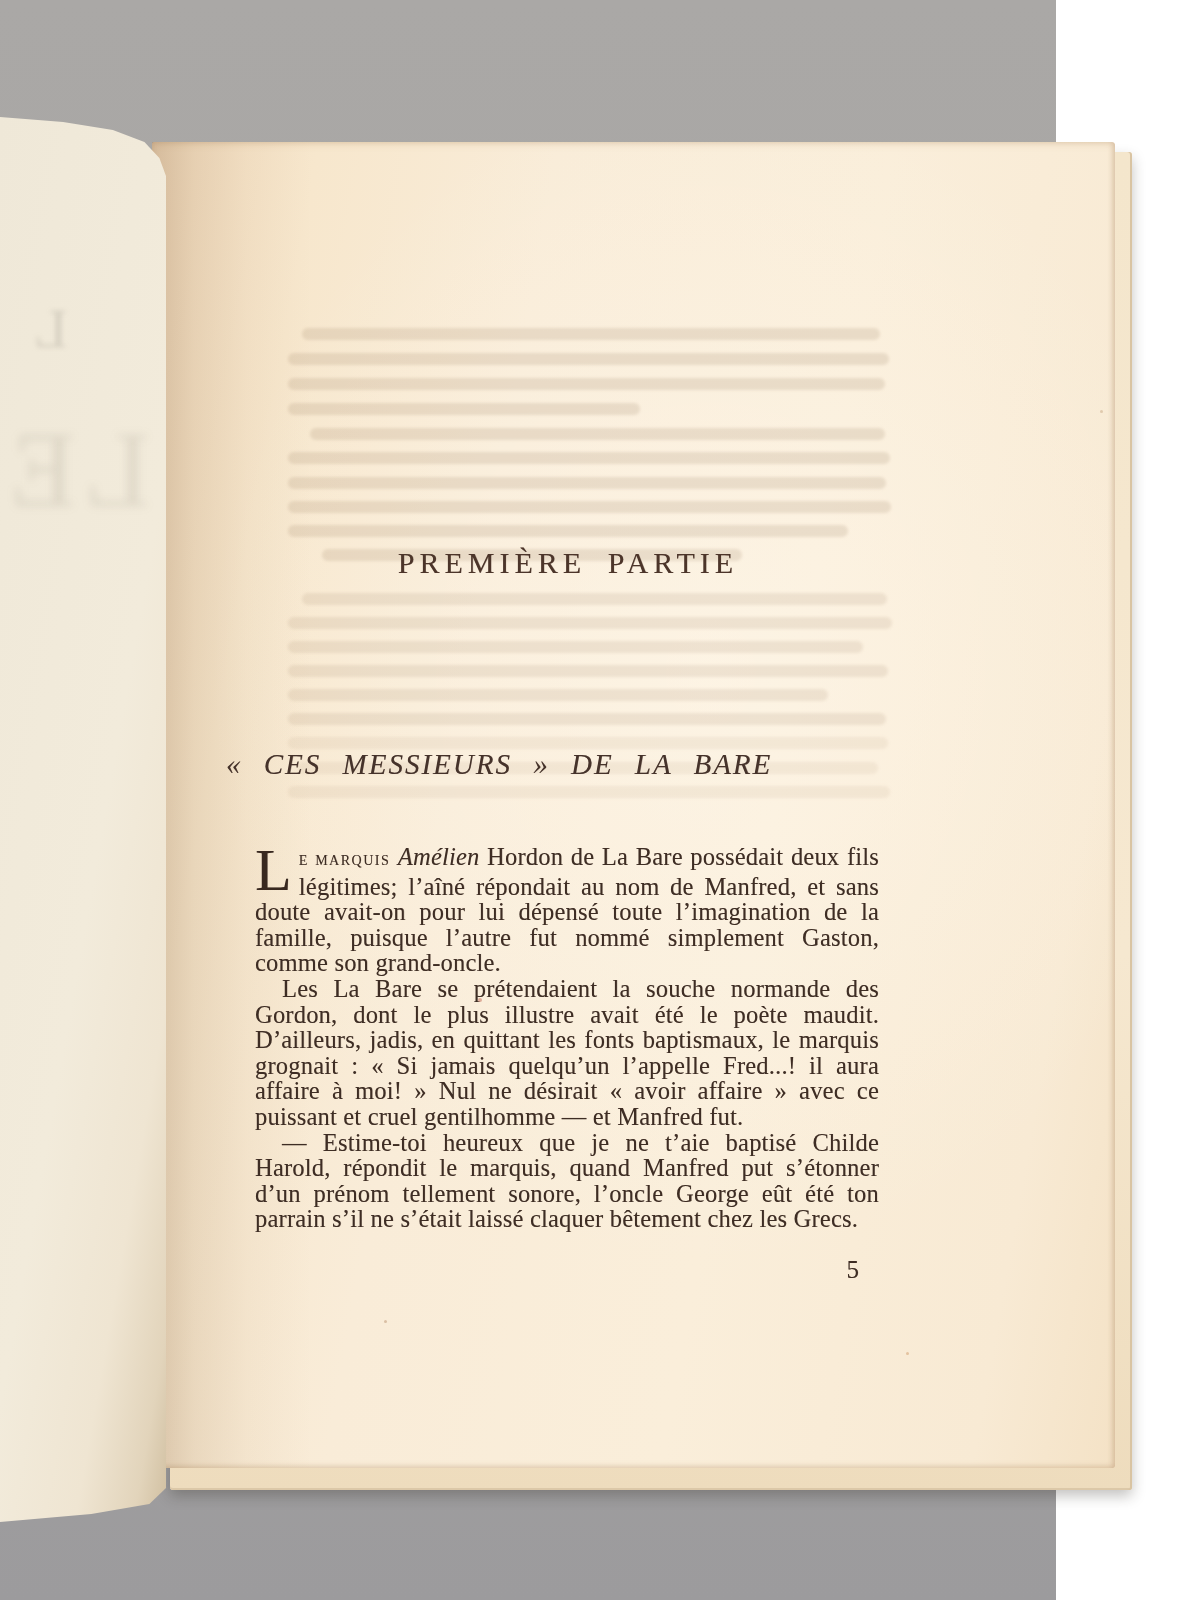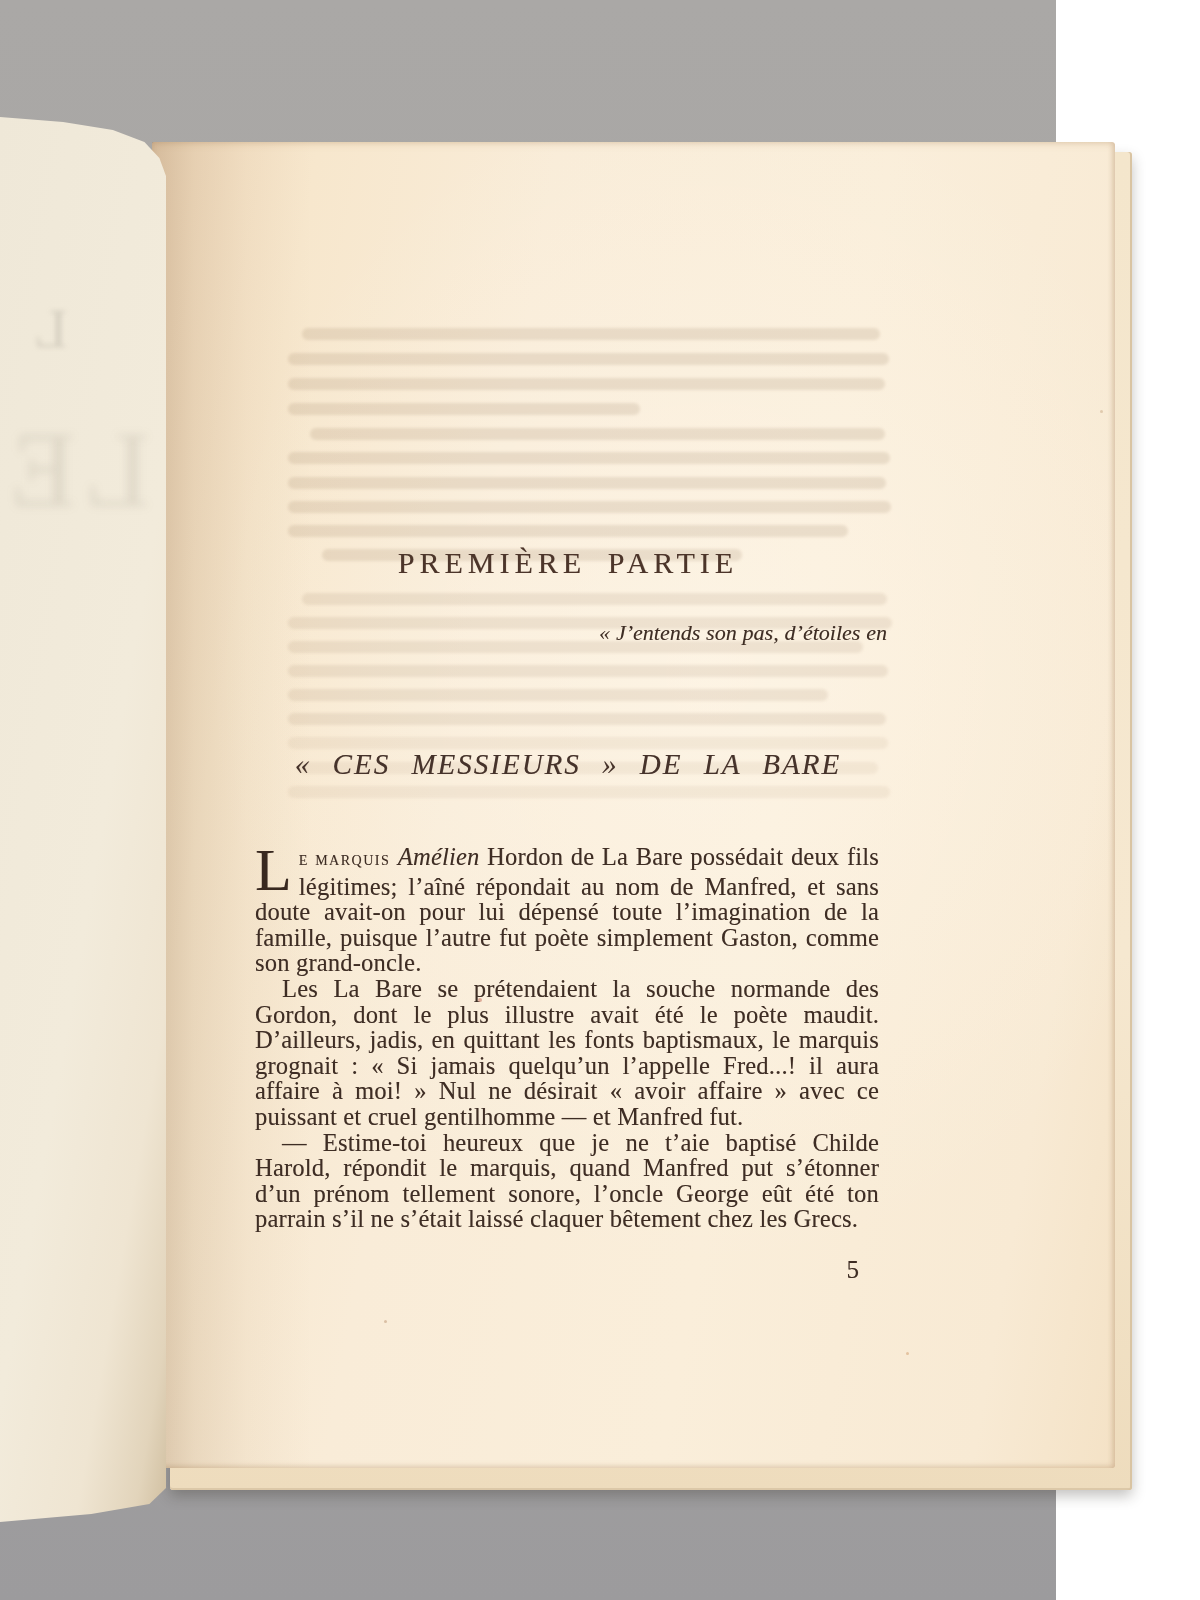--- a/index.html
+++ b/index.html
@@ -41,21 +41,21 @@
   .gl.d{background:rgba(150,118,86,.09);}
 
   
   .ink{color:#3e2d24;text-shadow:.3px .3px .4px rgba(62,45,36,.35);}
   .part-title{position:absolute;left:104px;top:404px;width:624px;text-align:center;
               font-size:30px;letter-spacing:5px;word-spacing:9px;color:#4c352a;
               text-shadow:.3px .3px .4px rgba(76,53,42,.4);}
   .epigraph{position:absolute;left:447px;top:477px;width:288px;font-style:italic;
             font-size:22px;line-height:28px;}
   .epigraph .l1{text-align:justify;text-align-last:justify;}
-  .chapter-title{position:absolute;left:74px;top:606px;width:684px;text-align:center;
+  .chapter-title{position:absolute;left:74px;top:606px;width:684px;text-align:left;
                  font-style:italic;font-size:29px;letter-spacing:2px;word-spacing:12px;color:#45322a;
                  text-shadow:.3px .3px .4px rgba(69,50,42,.4);}
   .bodytext{position:absolute;left:103px;top:702px;width:624px;
             font-size:24.5px;line-height:25.6px;letter-spacing:.2px;text-align:justify;}
   .bodytext p{margin:0;}
   .bodytext p.indent{text-indent:27px;}
   .dropcap{float:left;font-size:60px;line-height:46px;margin:3px 7px 0 0;color:#38281f;}
   .lead-caps{font-size:14px;letter-spacing:1.5px;}
   .pagenum{position:absolute;left:103px;top:1114px;width:624px;text-align:right;
            padding-right:20px;box-sizing:border-box;font-size:25px;}
@@ -91,27 +91,26 @@
       <i class="gl c" style="left:136px;top:547px;width:540px"></i>
       <i class="gl c" style="left:136px;top:571px;width:598px"></i>
       <i class="gl d" style="left:136px;top:595px;width:600px"></i>
       <i class="gl d" style="left:146px;top:620px;width:580px"></i>
       <i class="gl d" style="left:136px;top:644px;width:602px"></i>
     </div>
 
     <div class="part-title">PREMIÈRE PARTIE</div>
 
     <div class="epigraph ink">
-      <div class="l1">« J’entends son pas, d’étoiles en</div>
     </div>
 
     <div class="chapter-title">« CES MESSIEURS » DE LA BARE</div>
 
     <div class="bodytext ink">
-      <p><span class="dropcap">L</span><span class="lead-caps">E MARQUIS</span> <i>Amélien</i> <span>Hordon de La Bare possédait deux fils légitimes; l’aîné répondait au nom de Manfred, et sans doute avait-on pour lui dépensé toute l’imagination de la famille, puisque l’autre fut poète simplement Gaston, comme son grand-oncle.</span></p>
+      <p><span class="dropcap">L</span><span class="lead-caps">E MARQUIS</span> <i>Amélien</i> <span>Hordon de La Bare possédait deux fils légitimes; l’aîné répondait au nom de Manfred, et sans doute avait-on pour lui dépensé toute l’imagination de la famille, puisque l’autre fut nommé simplement Gaston, comme son grand-oncle.</span></p>
       <p class="indent">Les La Bare se prétendaient la souche normande des Gordon, dont le plus illustre avait été le poète maudit. D’ailleurs, jadis, en quittant les fonts baptismaux, le marquis grognait : « Si jamais quelqu’un l’appelle Fred...! il aura affaire à moi! » Nul ne désirait « avoir affaire » avec ce puissant et cruel gentilhomme — et Manfred fut.</p>
       <p class="indent">— Estime-toi heureux que je ne t’aie baptisé Childe Harold, répondit le marquis, quand Manfred put s’étonner d’un prénom tellement sonore, l’oncle George eût été ton parrain s’il ne s’était laissé claquer bêtement chez les Grecs.</p>
     </div>
 
     <div class="pagenum ink">5</div>
 
     <span class="speck" style="left:326px;top:856px;width:4px;height:4px;background:rgba(186,92,72,.45)"></span>
     <span class="speck" style="left:232px;top:1178px;width:3px;height:3px;background:rgba(160,110,70,.35)"></span>
     <span class="speck" style="left:754px;top:1210px;width:3px;height:3px;background:rgba(190,120,60,.35)"></span>
     <span class="speck" style="left:948px;top:268px;width:3px;height:3px;background:rgba(170,125,80,.3)"></span>

